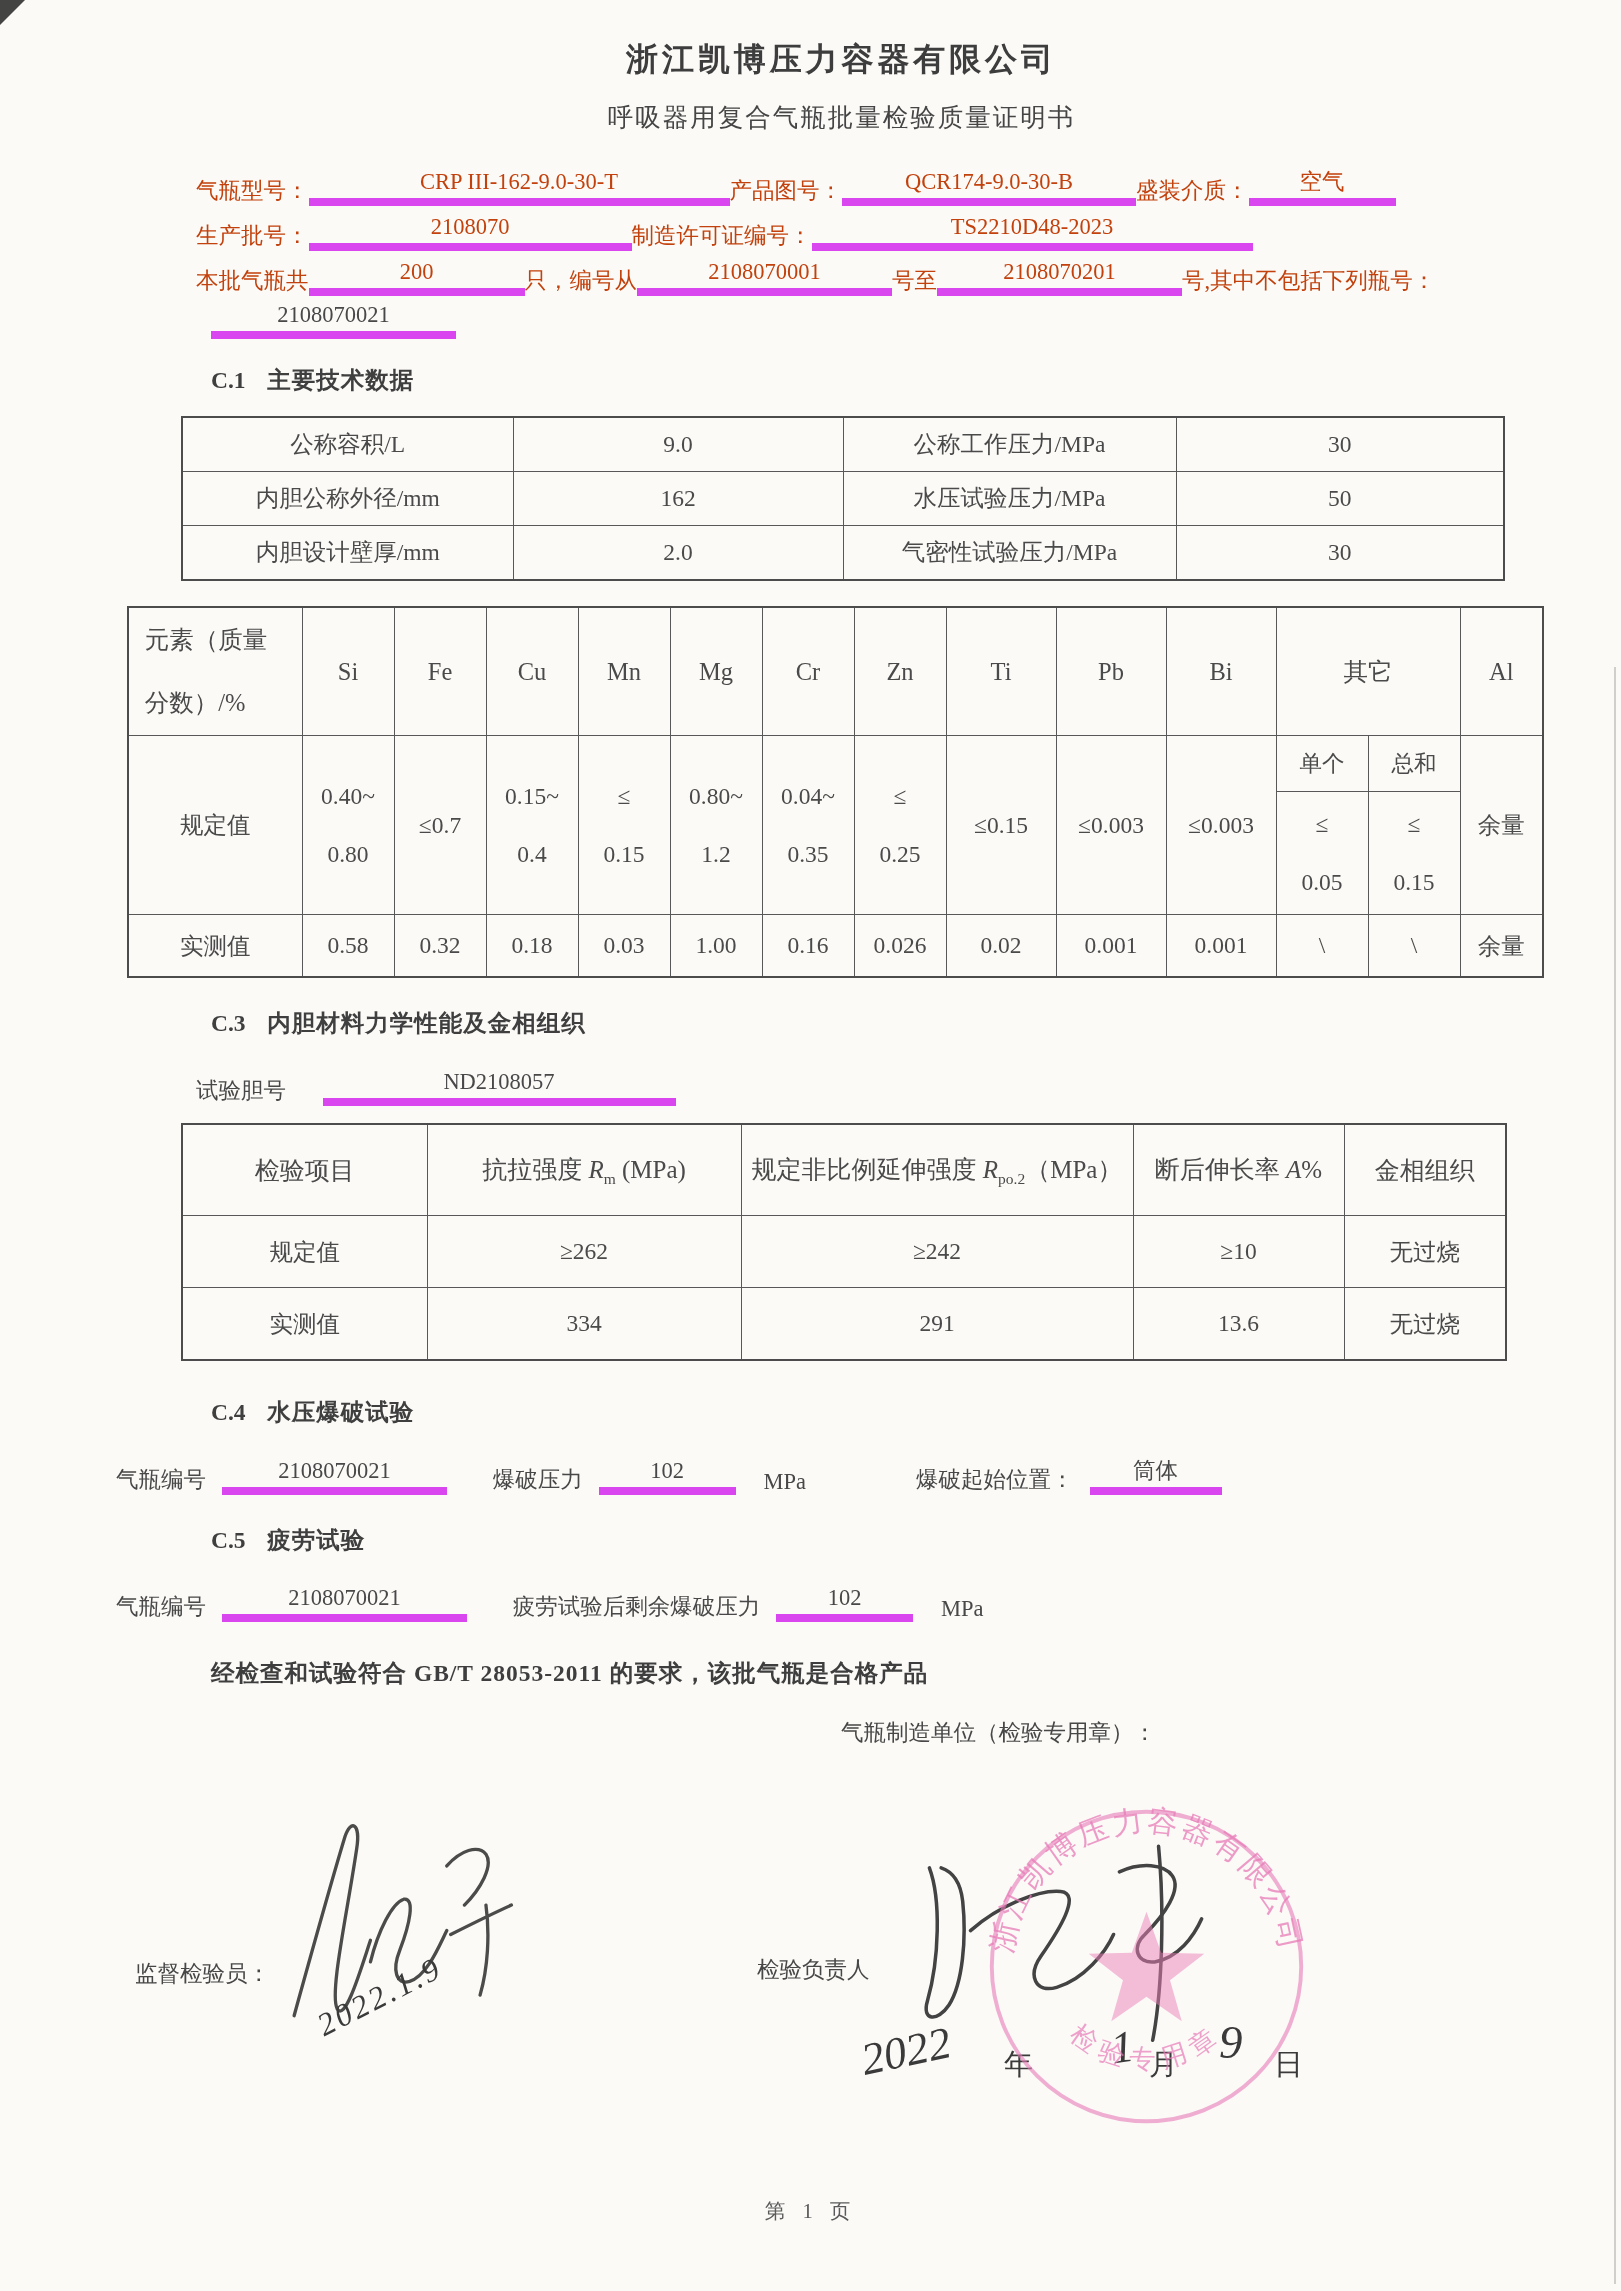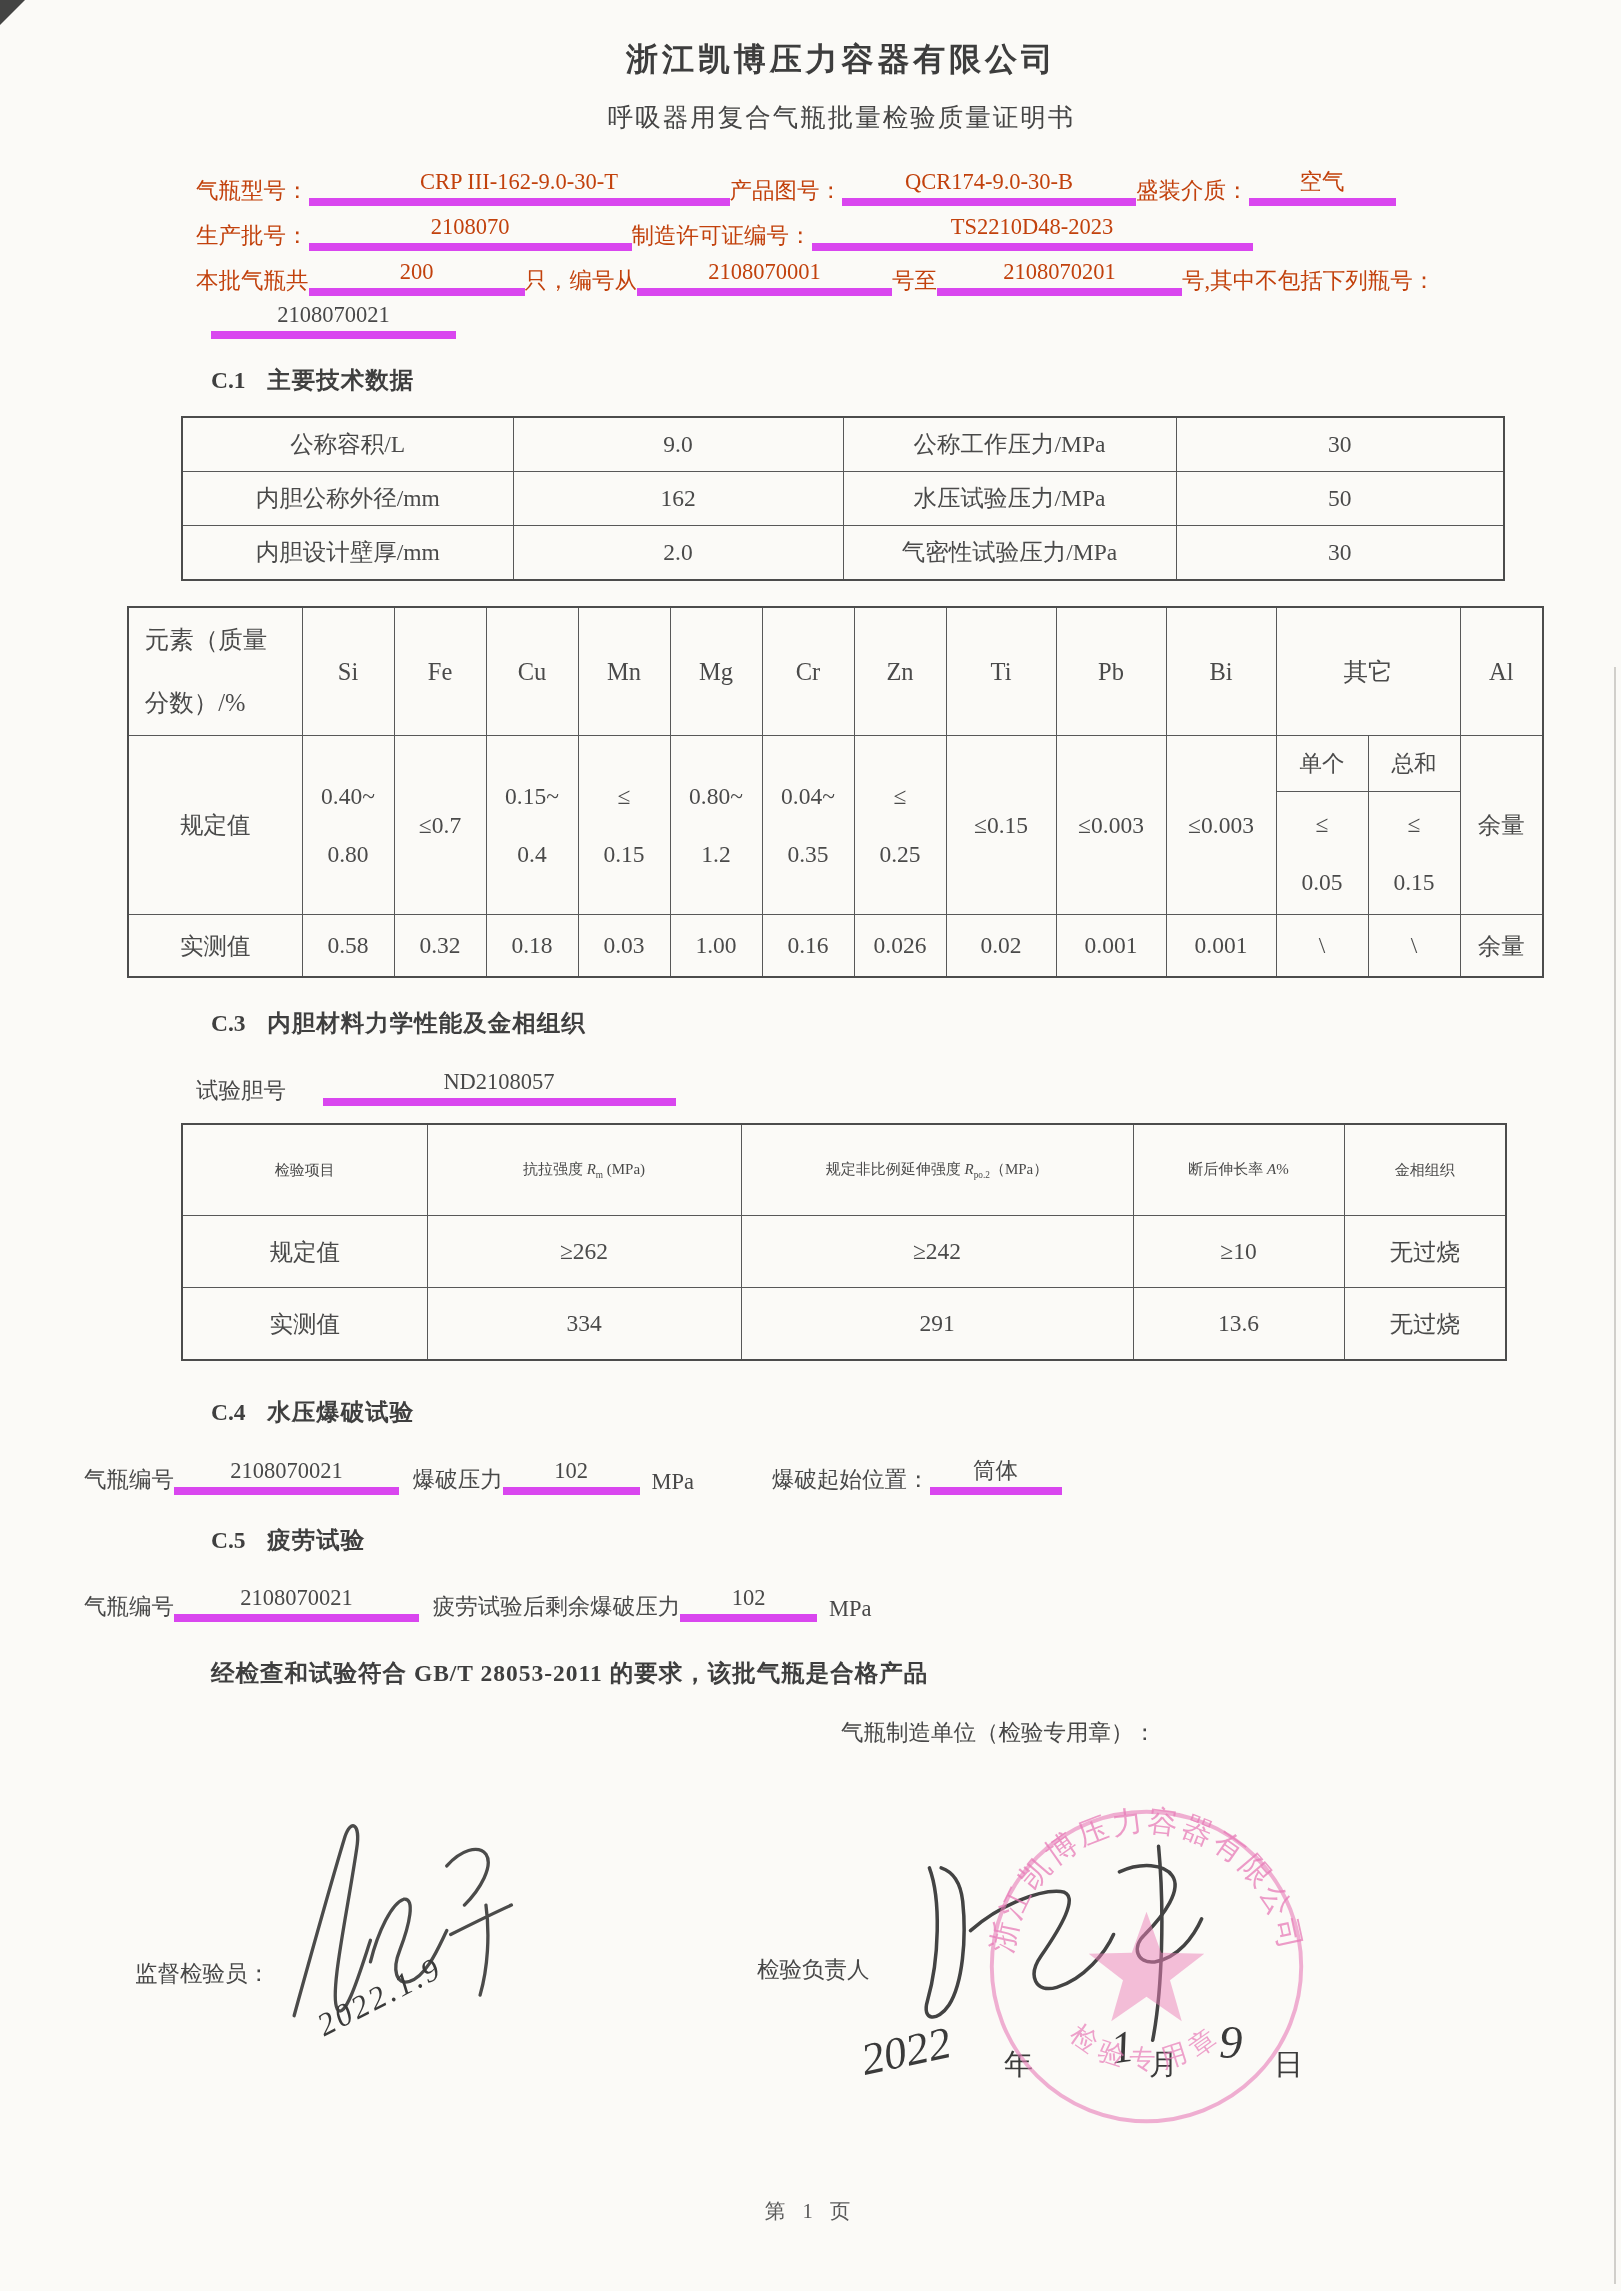--- a/index.html
+++ b/index.html
@@ -44,29 +44,29 @@
   .t1{margin:19.6px 0 0 181px;width:1323px;border:2px solid #4c4c4c;}
   .t1 td{height:53px;font-size:23.5px;}
   .t2{margin:25.5px 0 0 127px;width:1416px;border:2px solid #4c4c4c;}
   .t2 .r-head th{height:127px;font-size:24.5px;margin-left:18px;}
   .t2 .corner{text-align:left;padding-left:15.7px;line-height:2.55;font-size:23.5px;}
   .t2 .subhead{height:55px;font-size:22.5px;}
   .t2 .r-spec-bot td{height:122px;}
   .t2 .r-meas td{height:61px;}
   .prewrap{white-space:pre-line;line-height:2.5;}
   .t3{margin:17.6px 0 0 181px;width:1323px;border:2px solid #4c4c4c;}
-  .t3 .r-head th{height:90px;font-size:15px;}
+  .t3 .r-head th{height:90px;font-size:25px;}
   .t3 td{height:71px;font-size:23.5px;}
   .sym{font-style:italic;font-family:"Liberation Serif",serif;}
   sub{font-size:0.62em;}
 
   .liner-line{margin-left:196px;margin-top:23.5px;height:43px;display:flex;align-items:flex-end;font-size:22.5px;gap:11px;}
   .liner-line .lbl{margin-right:25.5px;}
 
-  .test-line{display:flex;align-items:flex-end;margin-left:84px;margin-top:25.5px;height:41px;font-size:22.5px;}
+  .test-line{display:flex;align-items:flex-end;margin-left:116px;margin-top:25.5px;height:41px;font-size:22.5px;gap:16px;}
   .test-line .gap{width:13.7px;} .test-line .biggap{width:78px;}
   .unitlbl{margin-left:11.8px;}
 
   .conclusion{margin-left:211px;margin-top:35px;font-size:23.5px;font-weight:bold;color:#3e3e3e;letter-spacing:1px;}
   .unit-line{margin-left:841px;margin-top:27.4px;font-size:22.5px;color:#474747;}
 
   
   .sig-layer{position:absolute;left:0;top:0;width:1621px;height:2292px;pointer-events:none;}
   .sig-label{position:absolute;font-size:22.5px;color:#474747;white-space:nowrap;}
   .hand{position:absolute;color:#3a3a3a;font-style:italic;white-space:nowrap;}

